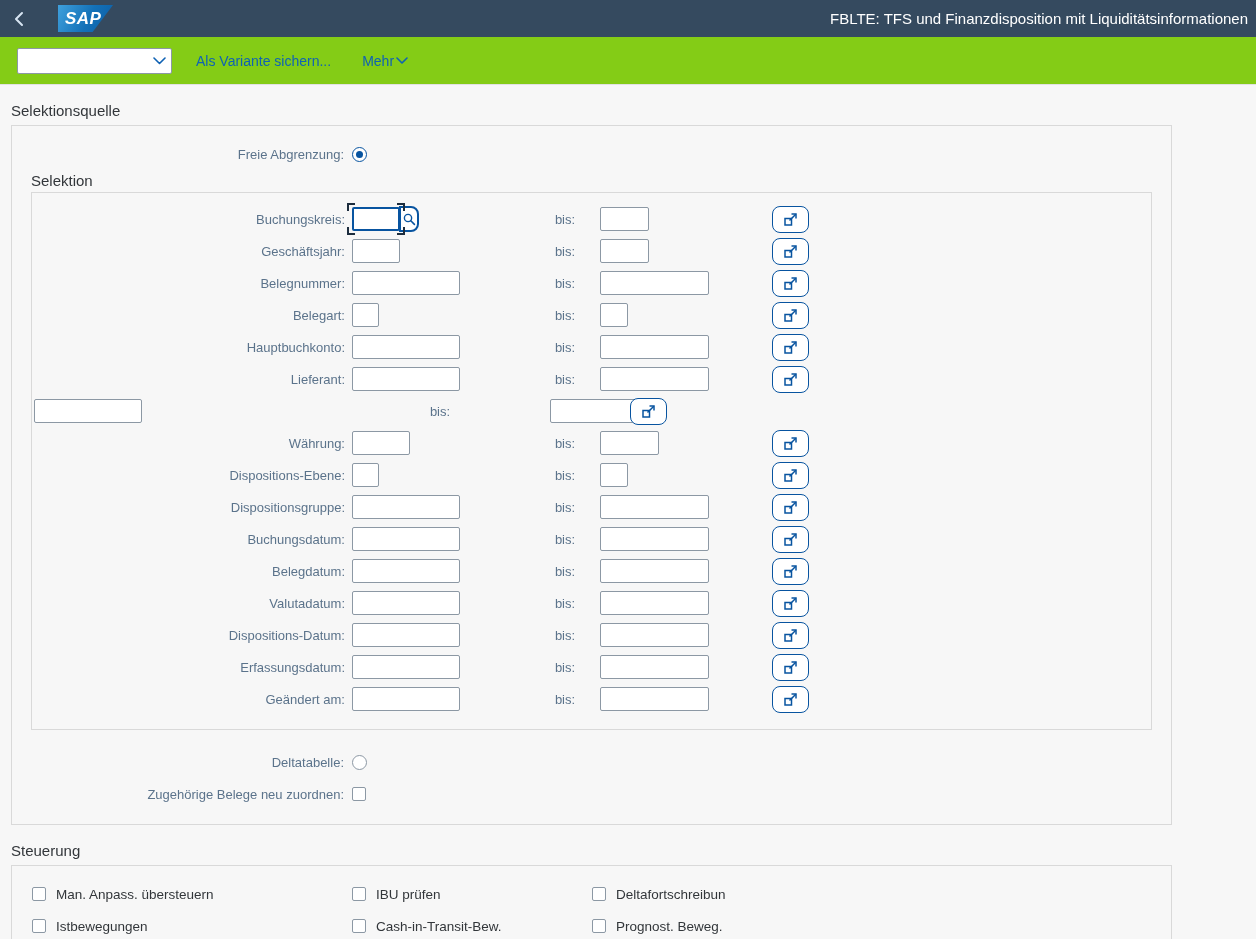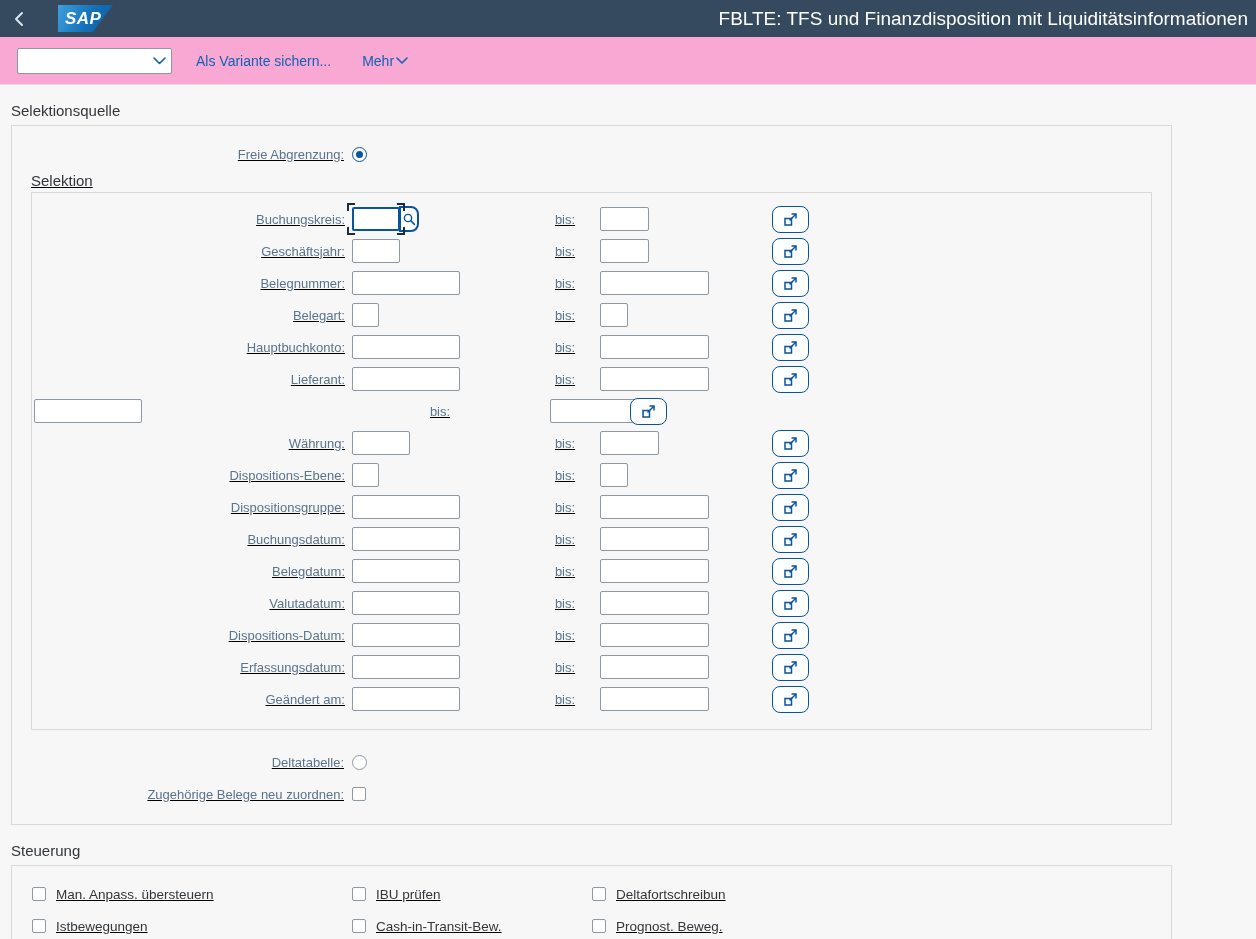--- a/index.html
+++ b/index.html
@@ -16,32 +16,32 @@
   
   .shell{height:37px;background:var(--shell-bg);display:flex;align-items:center;}
   .back-btn{width:38px;height:37px;display:flex;align-items:center;justify-content:center;cursor:pointer;}
   .sap-logo{
     margin-left:20px;width:55px;height:27px;
     clip-path:polygon(0 0,100% 0,63% 100%,0 100%);
     background:linear-gradient(115deg,#3fa0dc 0%,#1371b8 55%,#0c5ea6 100%);
     display:flex;align-items:center;padding-left:7px;
     color:#fff;font-weight:bold;font-style:italic;font-size:17px;letter-spacing:.5px;
   }
-  .shell-title{margin-left:auto;padding-right:8px;color:#fff;font-size:19px;font-weight:400;white-space:nowrap;}
+  .shell-title{margin-left:auto;padding-right:8px;color:#fff;font-size:15px;font-weight:400;white-space:nowrap;}
   
-  .toolbar{height:48px;background:#f9a8d4;border-bottom:1px solid #e2e2e2;display:flex;align-items:center;padding-left:17px;}
+  .toolbar{height:48px;background:#84cc16;border-bottom:1px solid #e2e2e2;display:flex;align-items:center;padding-left:17px;}
   .variant-box{width:155px;height:26px;border:1px solid var(--input-border);border-radius:2px;background:#fff;display:flex;align-items:center;}
   .variant-box input{flex:1;min-width:0;border:none;outline:none;height:100%;padding:0 6px;font-size:13px;background:transparent;}
   .variant-chevron{width:24px;display:flex;justify-content:center;cursor:pointer;}
   .tb-link{color:var(--accent);font-size:14px;margin-left:24px;cursor:pointer;white-space:nowrap;}
   .more-link{display:inline-flex;align-items:center;gap:2px;margin-left:31px;}
   
   .content{background:var(--content-bg);height:854px;overflow:hidden;}
   .section-title{font-size:15px;color:var(--heading);margin:0 0 5px 11px;padding-top:17px;line-height:18px;}
-  .panel{margin:0 84px 0 11px;border:1px solid var(--box-border);text-decoration:underline;}
+  .panel{margin:0 84px 0 11px;border:1px solid var(--box-border);}
   .panel-1{padding:12px 0 14px;}
   .sub-title{font-size:15px;color:var(--heading);margin:2px 0 0 19px;line-height:18px;}
   .sel-panel{margin:2px 19px 0;border:1px solid var(--box-border);padding:10px 0 14px;}
   
   .sel-row{display:grid;grid-template-columns:318px 200px 50px 142px auto;align-items:center;height:32px;}
   .field-label{text-align:right;padding-right:5px;font-size:13px;color:var(--label);white-space:nowrap;overflow:hidden;}
   .von-cell{padding-left:2px;display:flex;align-items:center;}
   .bis-label{text-align:center;padding-right:20px;font-size:13px;color:var(--label);}
   .sap-input{height:24px;border:1px solid var(--input-border);border-radius:2px;background:#fff;padding:0 3px;font-size:13px;outline:none;}
   .focus-zone{position:relative;display:flex;align-items:center;}

